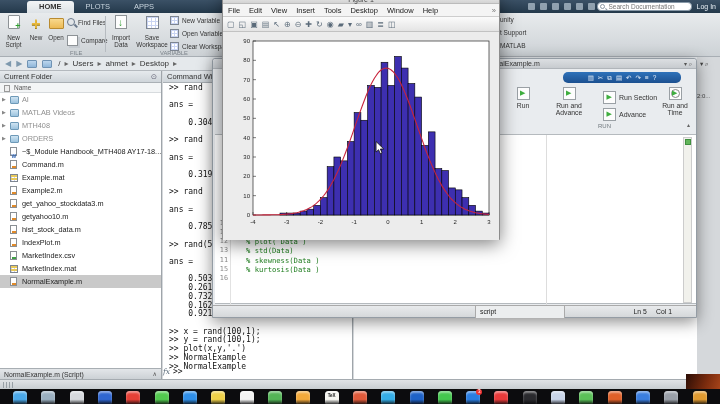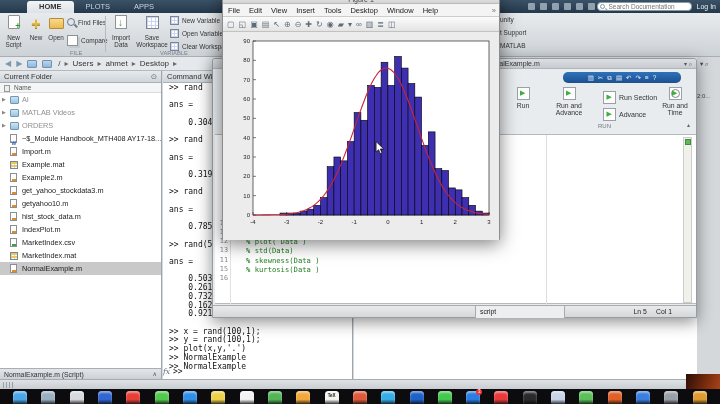--- a/index.html
+++ b/index.html
@@ -259,23 +259,24 @@
       <span>Current Folder</span>
       <span style="position:absolute;right:4px;color:#667">⊙</span>
     </div>
     <div id="cf-colhdr">
       <span class="mi-sdoc"></span>
       <span>Name</span>
     </div>
     <div id="cf-list">
         <div class="cfrow folder"><span class="cf-exp">▶</span><span class="fi fi-folder"></span><span class="lbl">AI</span></div>
         <div class="cfrow folder"><span class="cf-exp">▶</span><span class="fi fi-folder"></span><span class="lbl">MATLAB Videos</span></div>
+        <div class="cfrow folder"><span class="cf-exp">▶</span><span class="fi fi-folder"></span><span class="lbl">MTH408</span></div>
         <div class="cfrow folder"><span class="cf-exp">▶</span><span class="fi fi-folder"></span><span class="lbl">ORDERS</span></div>
         <div class="cfrow"><span class="fi fi-doc fi-w"></span><span class="lbl">~$_Module Handbook_MTH408 AY17-18...</span></div>
-        <div class="cfrow"><span class="fi fi-doc fi-m"></span><span class="lbl">Import.m</span></div>
+        <div class="cfrow"><span class="fi fi-doc fi-m"></span><span class="lbl">Command.m</span></div>
         <div class="cfrow"><span class="fi fi-grid"></span><span class="lbl">Example.mat</span></div>
         <div class="cfrow"><span class="fi fi-doc fi-m"></span><span class="lbl">Example2.m</span></div>
         <div class="cfrow"><span class="fi fi-doc fi-m"></span><span class="lbl">get_yahoo_stockdata3.m</span></div>
         <div class="cfrow"><span class="fi fi-doc fi-m"></span><span class="lbl">getyahoo10.m</span></div>
         <div class="cfrow"><span class="fi fi-doc fi-m"></span><span class="lbl">hist_stock_data.m</span></div>
         <div class="cfrow"><span class="fi fi-doc fi-m"></span><span class="lbl">IndexPlot.m</span></div>
         <div class="cfrow"><span class="fi fi-doc fi-csv"></span><span class="lbl">MarketIndex.csv</span></div>
         <div class="cfrow"><span class="fi fi-grid"></span><span class="lbl">MarketIndex.mat</span></div>
         <div class="cfrow sel"><span class="fi fi-doc fi-m"></span><span class="lbl">NormalExample.m</span></div>
       </div>

